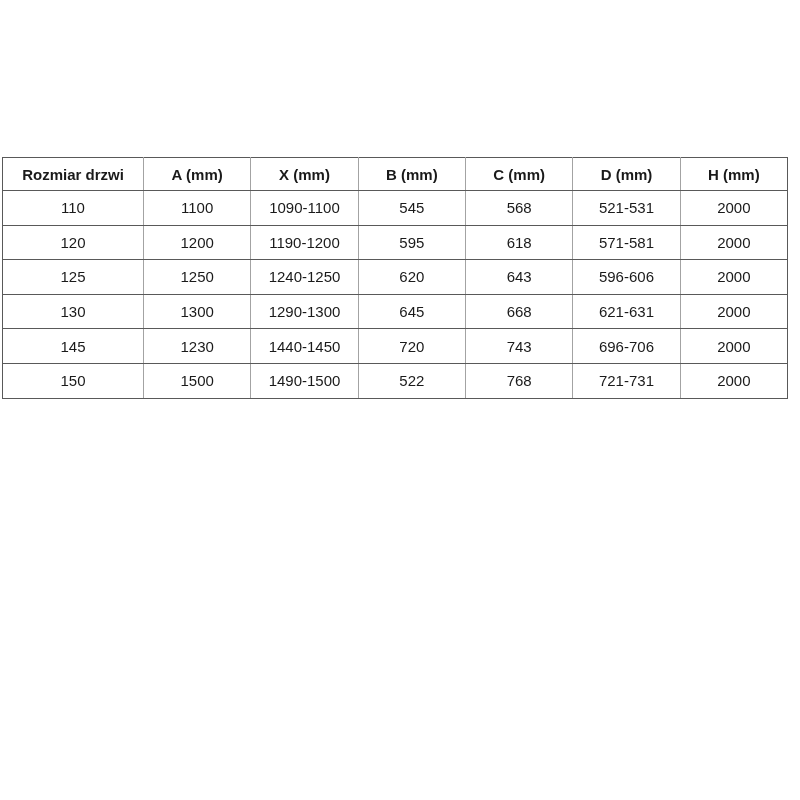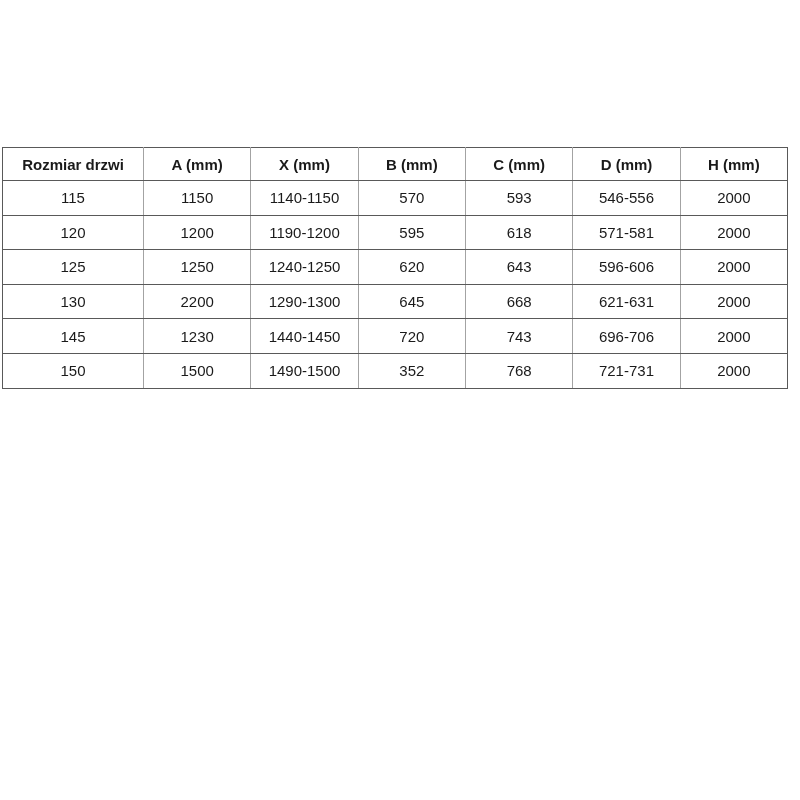--- a/index.html
+++ b/index.html
@@ -13,21 +13,21 @@
   .page {
     position: relative;
     width: 800px;
     height: 800px;
     background: #ffffff;
     overflow: hidden;
   }
   table.spec-table {
     position: absolute;
     left: 2px;
-    top: 147px;
+    top: 157px;
     width: 786px;
     border-collapse: collapse;
     table-layout: fixed;
     border: 1px solid #595959;
     color: #1a1a1a;
     font-size: 15px;
   }
   table.spec-table col.first-col { width: 141px; }
   table.spec-table th,
   table.spec-table td {
@@ -71,26 +71,26 @@
           <th>A (mm)</th>
           <th>X (mm)</th>
           <th>B (mm)</th>
           <th>C (mm)</th>
           <th>D (mm)</th>
           <th>H (mm)</th>
         </tr>
     </thead>
     <tbody>
         <tr>
-          <td>115</td>
-          <td>1150</td>
-          <td>1140-1150</td>
-          <td>570</td>
-          <td>593</td>
-          <td>546-556</td>
+          <td>110</td>
+          <td>1100</td>
+          <td>1090-1100</td>
+          <td>545</td>
+          <td>568</td>
+          <td>521-531</td>
           <td>2000</td>
         </tr>
         <tr>
           <td>120</td>
           <td>1200</td>
           <td>1190-1200</td>
           <td>595</td>
           <td>618</td>
           <td>571-581</td>
           <td>2000</td>
@@ -99,40 +99,40 @@
           <td>125</td>
           <td>1250</td>
           <td>1240-1250</td>
           <td>620</td>
           <td>643</td>
           <td>596-606</td>
           <td>2000</td>
         </tr>
         <tr>
           <td>130</td>
-          <td>2200</td>
+          <td>1300</td>
           <td>1290-1300</td>
           <td>645</td>
           <td>668</td>
           <td>621-631</td>
           <td>2000</td>
         </tr>
         <tr>
           <td>145</td>
           <td>1230</td>
           <td>1440-1450</td>
           <td>720</td>
           <td>743</td>
           <td>696-706</td>
           <td>2000</td>
         </tr>
         <tr>
           <td>150</td>
           <td>1500</td>
           <td>1490-1500</td>
-          <td>352</td>
+          <td>522</td>
           <td>768</td>
           <td>721-731</td>
           <td>2000</td>
         </tr>
       </tbody>
   </table>
 </div>
 
 </body></html>

